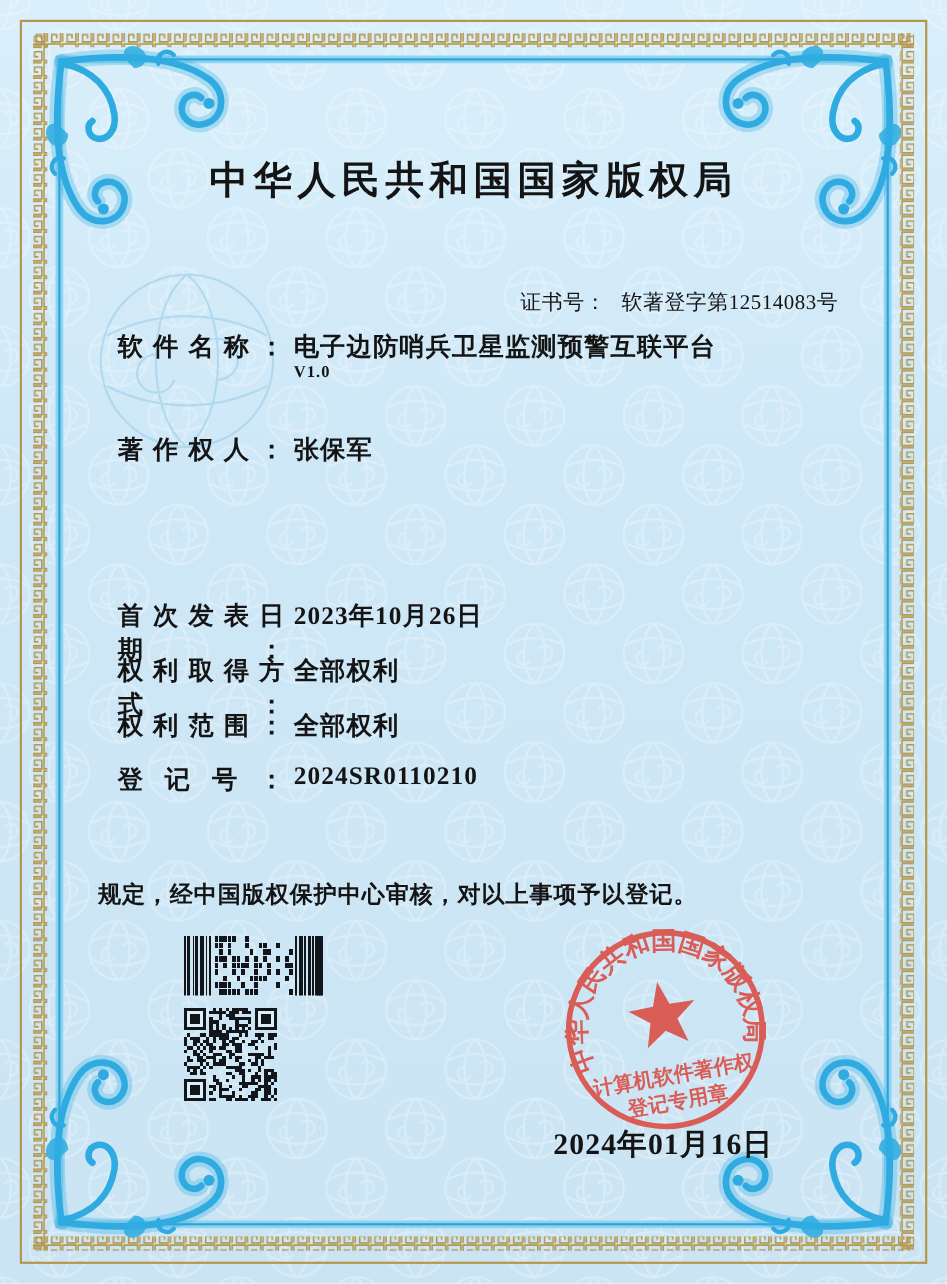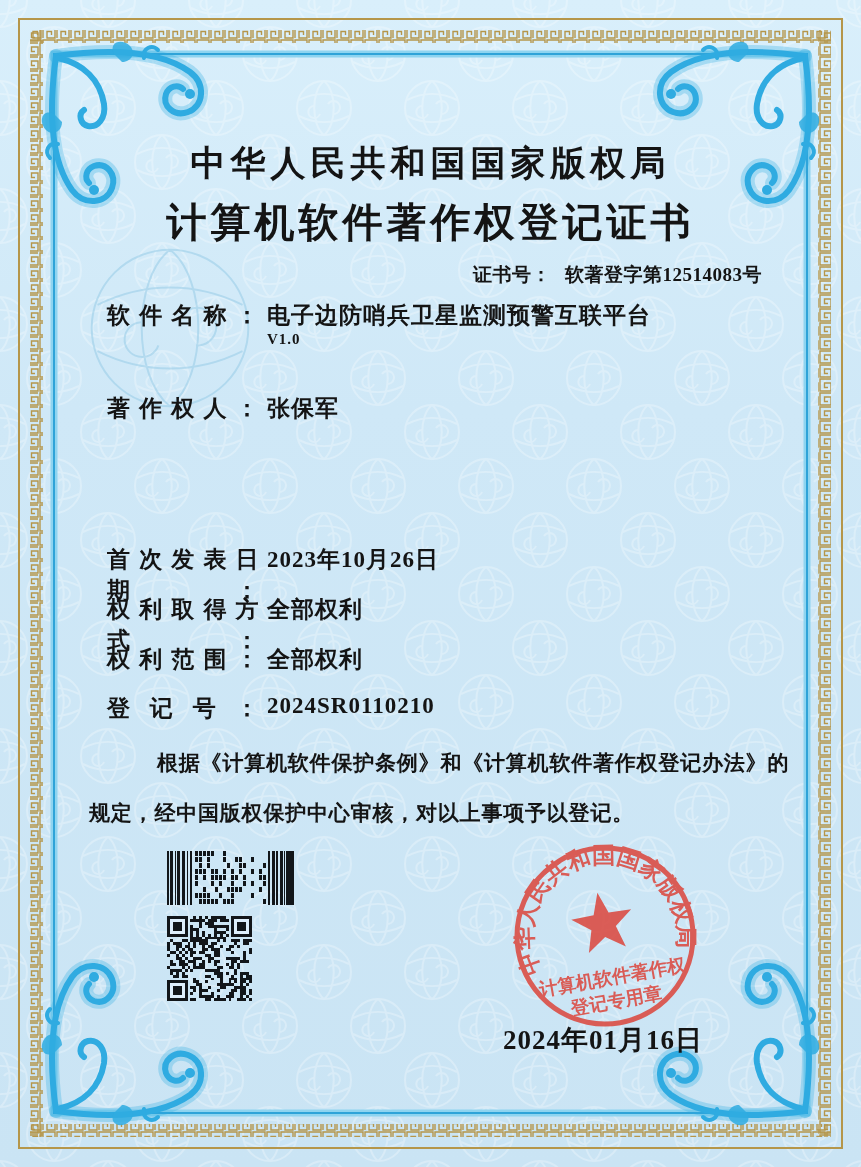--- a/index.html
+++ b/index.html
@@ -24,21 +24,21 @@
   .gold-s{stroke:var(--gold);fill:none;}
   .blue-s{stroke:var(--blue);fill:none;}
   .blue-f{fill:var(--blue);}
   .red-f{fill:var(--red);}
   .red-s{stroke:var(--red);fill:none;}
 
   .title{position:absolute;top:140px;left:0;width:100%;text-align:center;
     font-size:35px;font-weight:700;letter-spacing:5px;}
   .subtitle{position:absolute;top:195px;left:0;width:100%;text-align:center;
     font-size:40px;font-weight:700;letter-spacing:4px;}
-  .certno{position:absolute;top:262px;right:99px;font-size:19px;font-weight:700;letter-spacing:0.5px;}
+  .certno{position:absolute;top:262px;right:99px;font-size:19px;font-weight:400;letter-spacing:0.5px;}
   .certno .gap{display:inline-block;width:14px;}
 
   .row{position:absolute;left:107px;font-size:23px;font-weight:700;letter-spacing:0.5px;}
   .row .lbl{display:inline-block;width:152px;text-align:justify;text-align-last:justify;margin-right:8px;vertical-align:top;}
   .row .val{letter-spacing:1px;white-space:nowrap;}
   .r1{top:300px}.r1b{top:331px;left:267px;font-size:15px;font-weight:700;letter-spacing:1px;position:absolute;}
   .r2{top:393px}.r3{top:492px}.r4{top:544px}.r5{top:594px}.r6{top:644px}.r7{top:693px}
 
   .stmt{position:absolute;font-size:21px;font-weight:700;letter-spacing:0.8px;white-space:nowrap;}
   .s1{top:749px;left:157px;}
@@ -114,21 +114,20 @@
     <rect x="54" y="54" width="753" height="1059" stroke="var(--blue-band)" stroke-width="7" fill="none"></rect>
     <rect x="54" y="54" width="753" height="1059" stroke="var(--blue-band-core)" stroke-width="2" fill="none"></rect>
 
     <use href="#flo" transform="translate(44,44)"></use>
     <use href="#flo" transform="translate(817,44) scale(-1,1)"></use>
     <use href="#flo" transform="translate(44,1123) scale(1,-1)"></use>
     <use href="#flo" transform="translate(817,1123) scale(-1,-1)"></use>
   </svg>
 
   <div class="title">中华人民共和国国家版权局</div>
-  <div class="subtitle">计算机软件著作权登记证书</div>
 
   <div class="certno">
     <span>证书号：</span><span class="gap"></span><span>软著登字第12514083号</span>
   </div>
 
   <div class="row r1">
     <span class="lbl">软件名称：</span><span class="val">电子边防哨兵卫星监测预警互联平台</span>
   </div>
   <div class="r1b">V1.0</div>
 
@@ -141,21 +140,20 @@
   <div class="row r5">
     <span class="lbl">权利取得方式：</span><span class="val">全部权利</span>
   </div>
   <div class="row r6">
     <span class="lbl">权利范围：</span><span class="val">全部权利</span>
   </div>
   <div class="row r7">
     <span class="lbl">登记号：</span><span class="val">2024SR0110210</span>
   </div>
 
-  <div class="stmt s1">根据《计算机软件保护条例》和《计算机软件著作权登记办法》的</div>
   <div class="stmt s2">规定，经中国版权保护中心审核，对以上事项予以登记。</div>
 
   <div class="barcode"><svg width="128" height="54" shape-rendering="crispEdges">
         <rect x="0" y="0" width="2" height="54" fill="#12161a"></rect>
         <rect x="3" y="0" width="3" height="54" fill="#12161a"></rect>
         <rect x="8" y="0" width="1" height="54" fill="#12161a"></rect>
         <rect x="10" y="0" width="3" height="54" fill="#12161a"></rect>
         <rect x="15" y="0" width="3" height="54" fill="#12161a"></rect>
         <rect x="20" y="0" width="1" height="54" fill="#12161a"></rect>
         <rect x="23" y="0" width="2" height="54" fill="#12161a"></rect>

